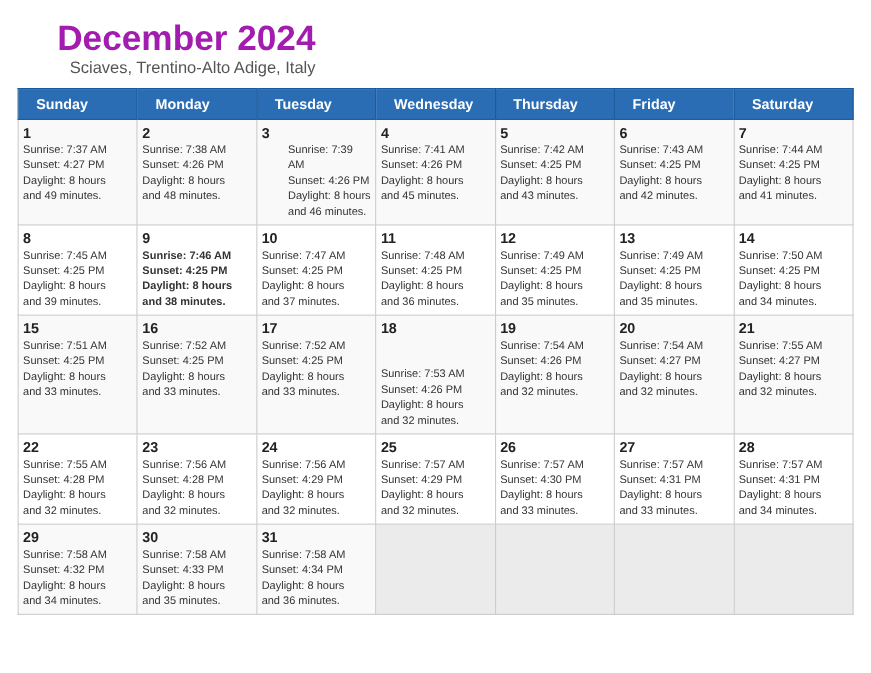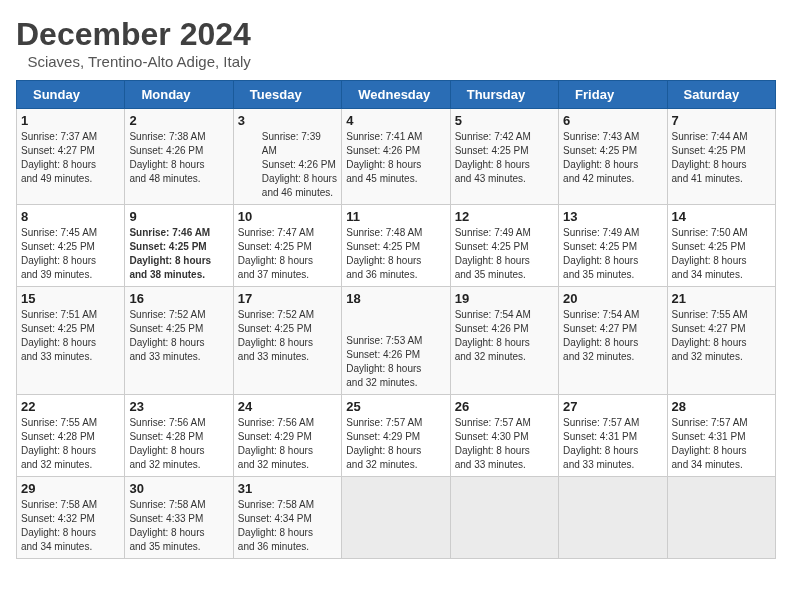--- a/index.html
+++ b/index.html
@@ -33,21 +33,22 @@
     .logo-icon {
       width: 28px;
       height: 28px;
     }
     .title-area {
       text-align: right;
     }
     .main-title {
       font-size: 32px;
       font-weight: bold;
-      color: #404040;
+      color: #a21caf;
+      margin-left: 36px;
     }
     .subtitle {
       font-size: 15px;
       color: #555;
     }
     table {
       width: 100%;
       border-collapse: collapse;
       font-size: 11px;
     }

